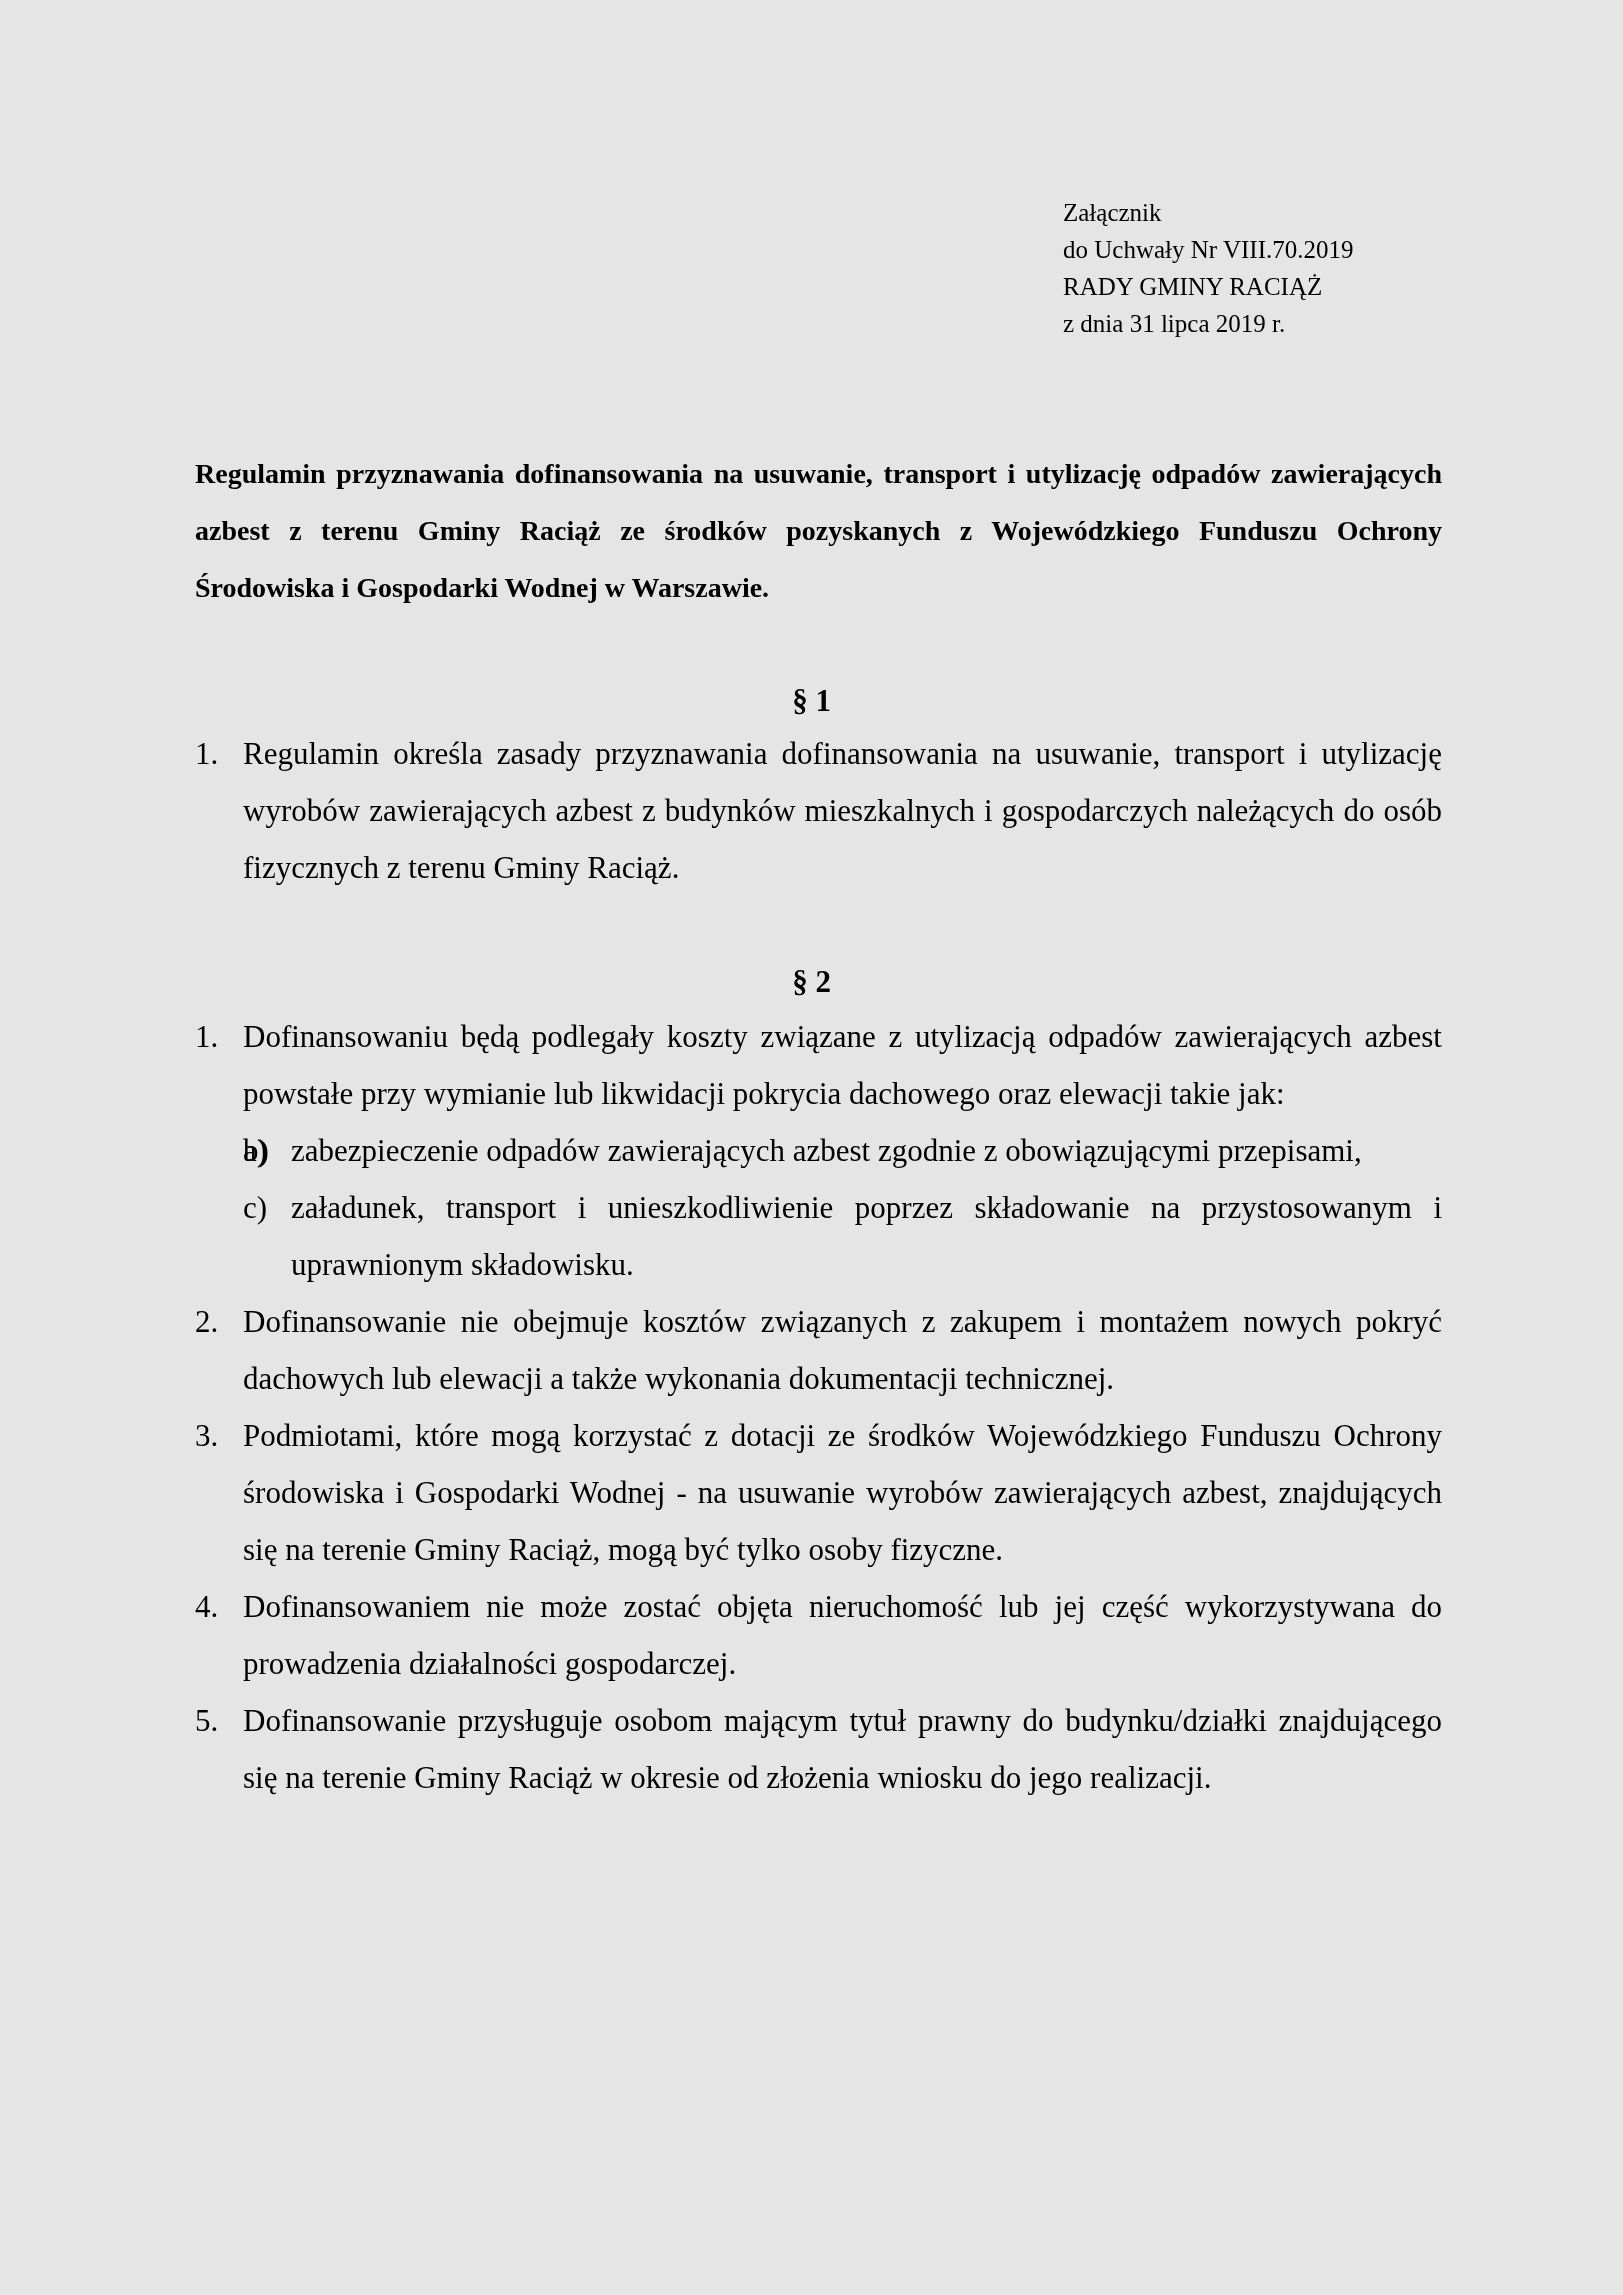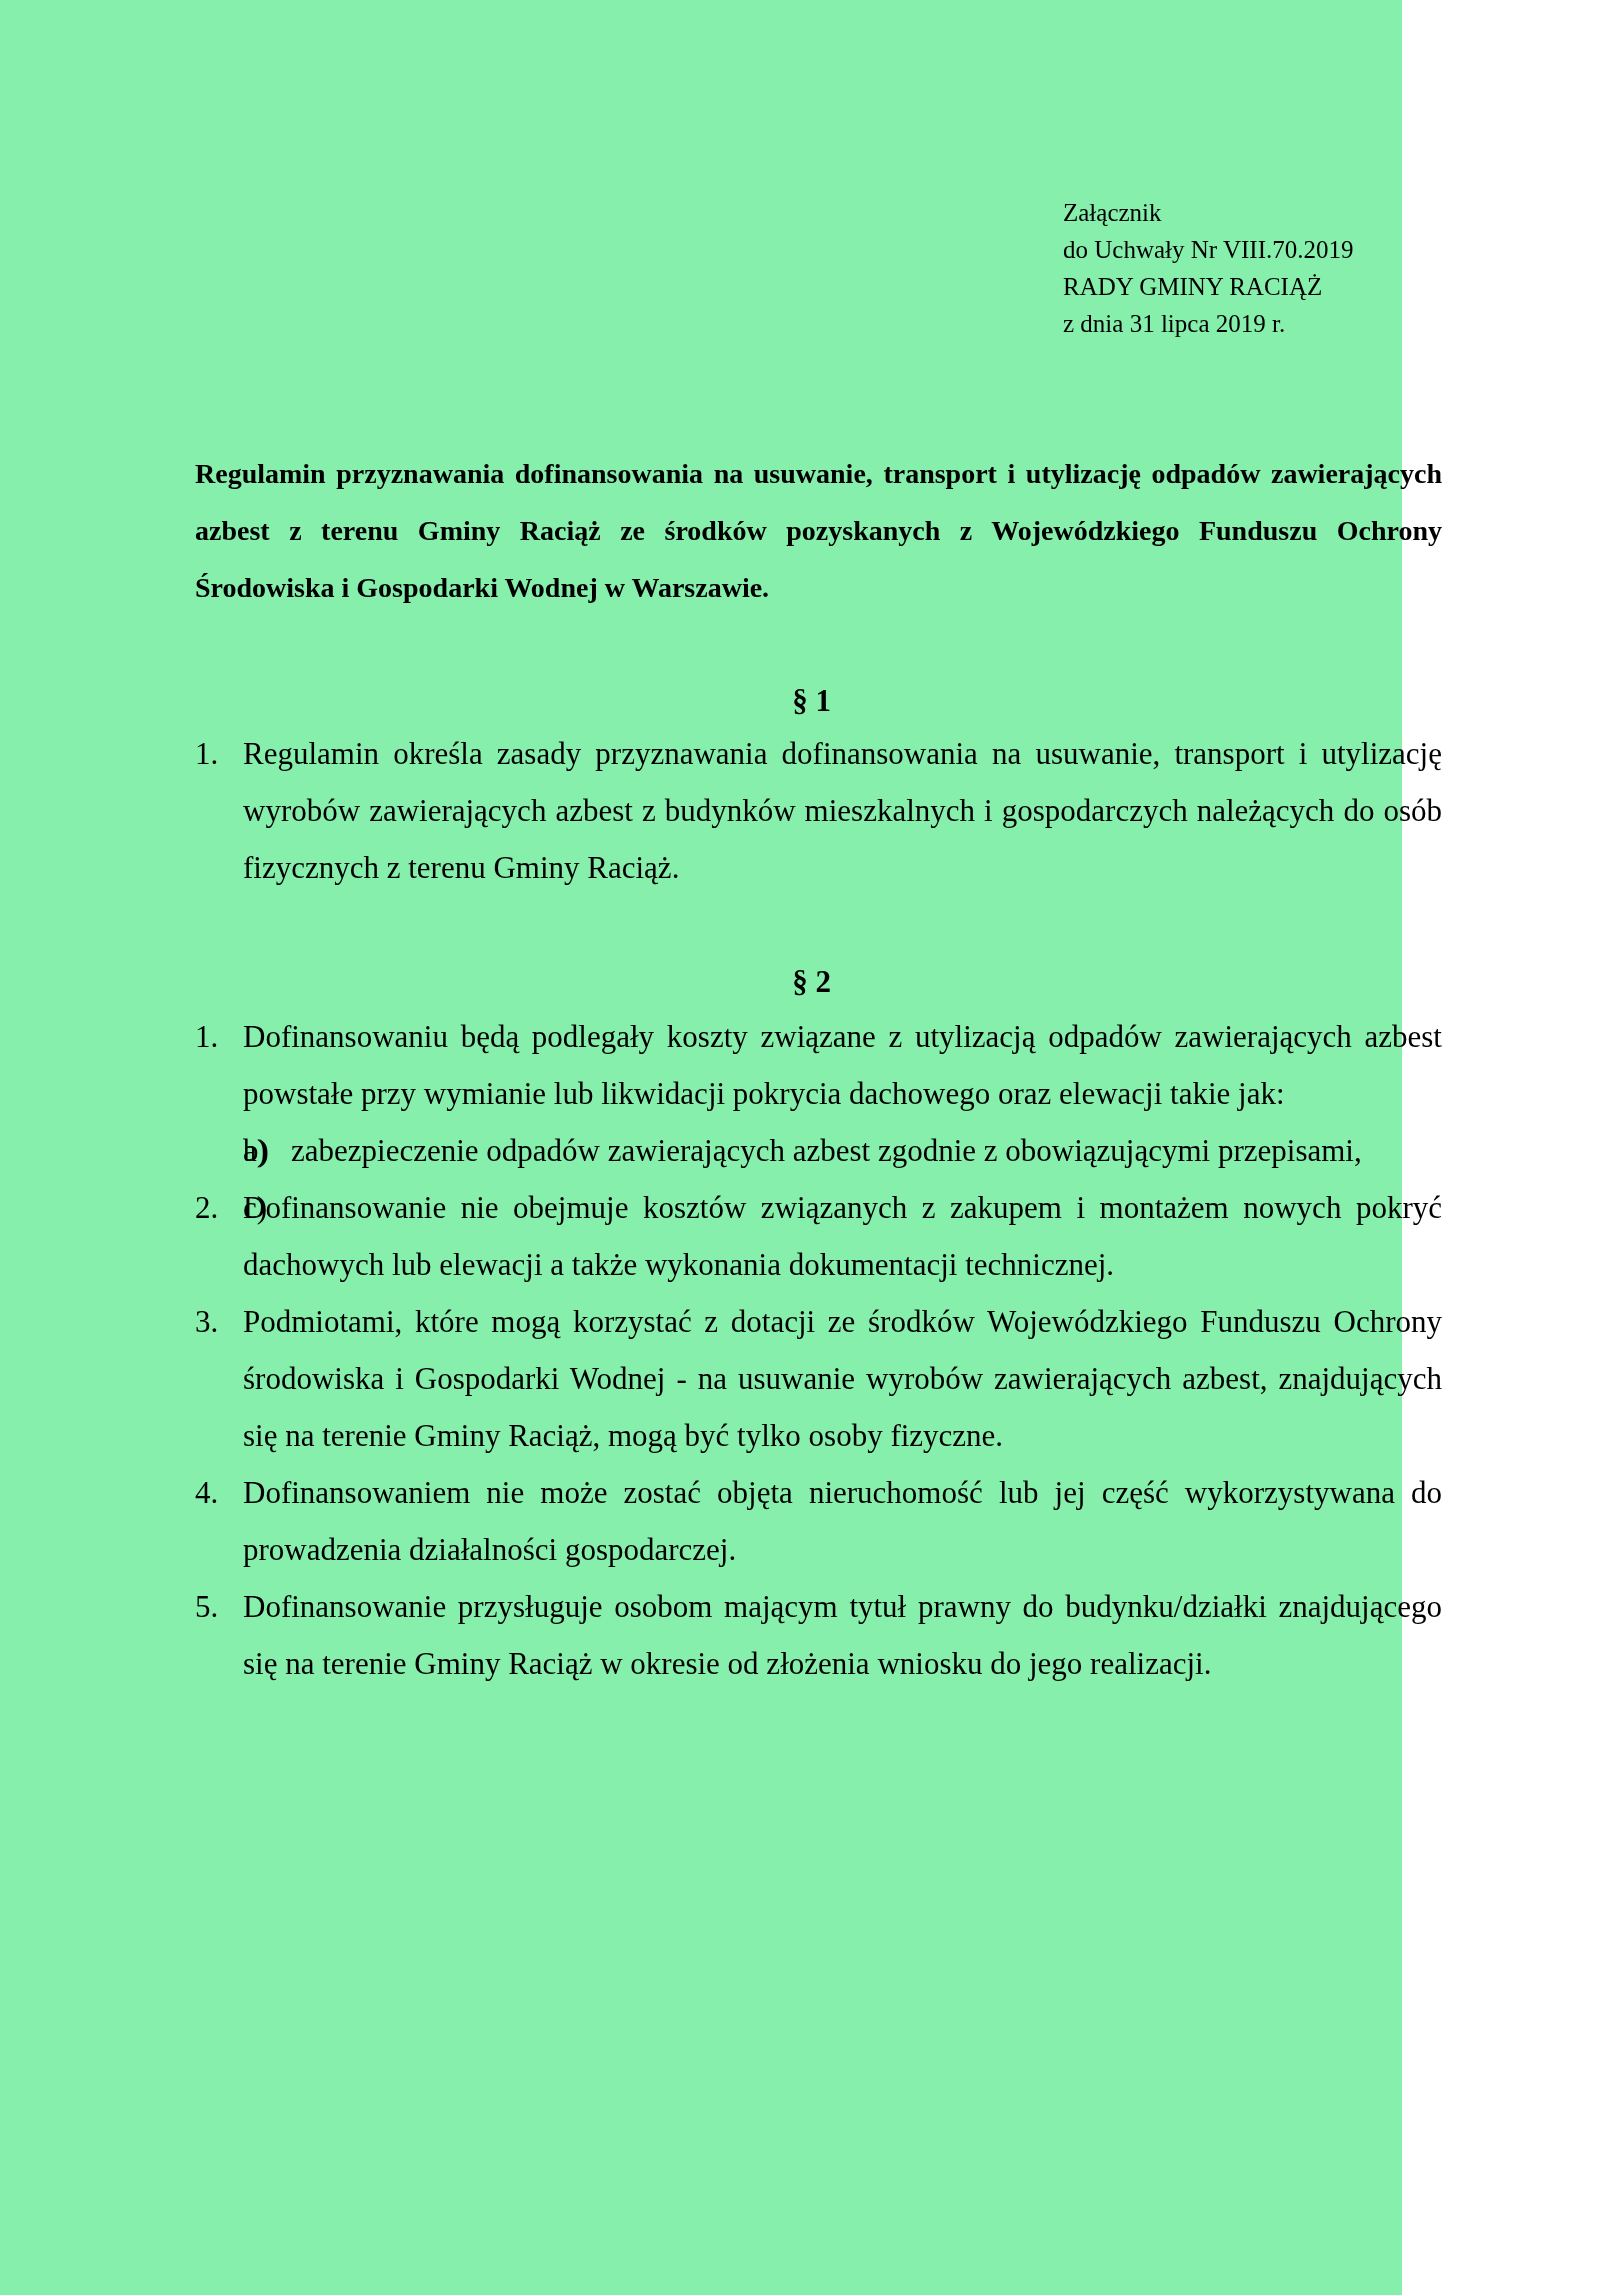--- a/index.html
+++ b/index.html
@@ -1,21 +1,21 @@
 <!DOCTYPE html>
 <html style="font-size:10.5px"><head>
   <meta charset="utf-8">
   <style>
     html, body { margin: 0; padding: 0; background: #ffffff; }
     body {
       width: 1623px; height: 2295px; position: relative; overflow: hidden;
       font-family: "Liberation Serif", "DejaVu Serif", serif;
       color: #000000;
     }
-    .page { position: absolute; left: 0; top: 0; width: 1402px; height: 2295px; background: #86efac; }
+    .page { position: absolute; left: 0; top: 0; width: 1623px; height: 2295px; background: #e5e5e5; }
 
     .attachment {
       position: absolute; left: 1063px; top: 194px;
       font-size: 25px; line-height: 37px;
     }
     .attachment div { white-space: nowrap; }
 
     .title {
       position: absolute; left: 195px; top: 445px; width: 1247px;
       font-size: 28px; font-weight: bold; line-height: 57px;
@@ -77,20 +77,21 @@
     <div class="sublist">
       <div class="subitem">
         <span class="num">a)</span>
       </div>
       <div class="subitem">
         <span class="num">b)</span>
         <span>zabezpieczenie odpadów zawierających azbest zgodnie z obowiązującymi przepisami,</span>
       </div>
       <div class="subitem">
         <span class="num">c)</span>
+        <span>załadunek, transport i unieszkodliwienie poprzez składowanie na przystosowanym i uprawnionym składowisku.</span>
       </div>
     </div>
     <div class="item">
       <span class="num">2.</span>
       <span class="txt">Dofinansowanie nie obejmuje kosztów związanych z zakupem i montażem nowych pokryć dachowych lub elewacji a także wykonania dokumentacji technicznej.</span>
     </div>
     <div class="item">
       <span class="num">3.</span>
       <span class="txt">Podmiotami, które mogą korzystać z dotacji ze środków Wojewódzkiego Funduszu Ochrony środowiska i Gospodarki Wodnej - na usuwanie wyrobów zawierających azbest, znajdujących się na terenie Gminy Raciąż, mogą być tylko osoby fizyczne.</span>
     </div>

